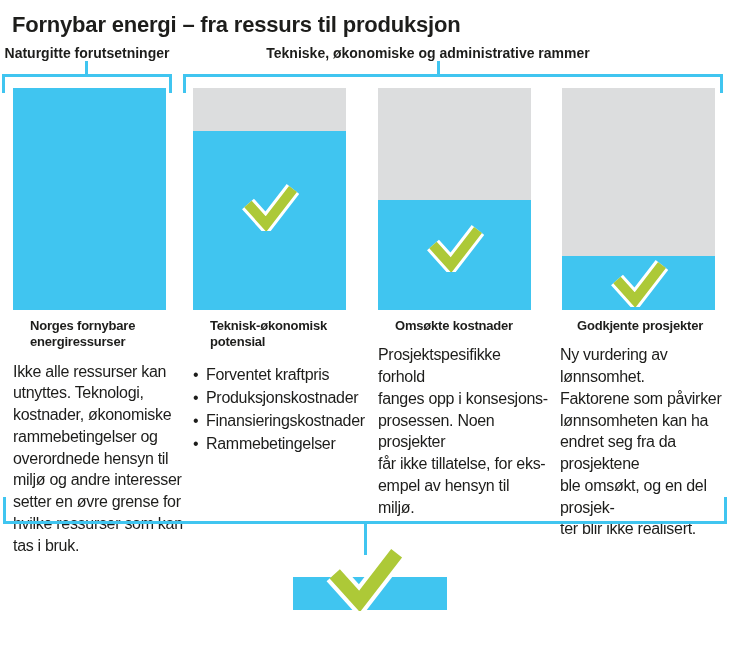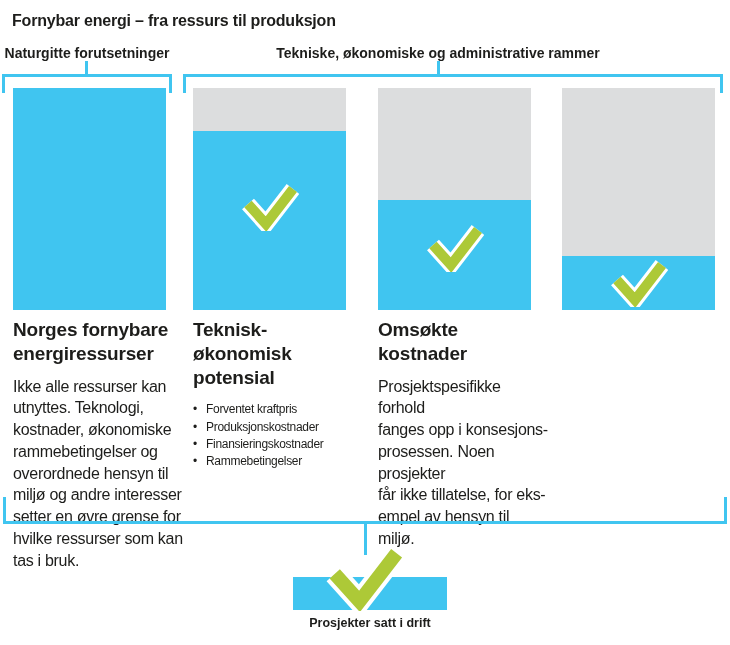--- a/index.html
+++ b/index.html
@@ -1,23 +1,23 @@
 <!DOCTYPE html>
 <html><head>
 <meta charset="utf-8">
 <style>
   * { margin:0; padding:0; box-sizing:border-box; }
   body { background:#ffffff; font-family:"Liberation Sans", sans-serif; color:#1d1d1b; }
   .canvas { position:relative; width:730px; height:645px; background:#fff; overflow:hidden; }
 
-  .title { position:absolute; left:12px; top:12px; font-size:16px; font-weight:bold; letter-spacing:-0.2px; }
+  .title { position:absolute; left:12px; top:12px; font-size:22px; font-weight:bold; letter-spacing:-0.2px; }
 
   .bracket-label { position:absolute; top:45px; font-size:14px; font-weight:bold; white-space:nowrap; transform:translateX(-50%); }
   .bracket-label.left  { left:87px; }
-  .bracket-label.right { left:438px; }
+  .bracket-label.right { left:428px; }
 
   .bline { position:absolute; background:#40c5f0; }
   
   .stem-left  { left:85px;  top:61px; width:3px; height:15px; }
   .stem-right { left:437px; top:61px; width:3px; height:15px; }
   
   .hbar-left  { left:2px;   top:74px; width:170px; height:3px; }
   .hbar-right { left:183px; top:74px; width:540px; height:3px; }
   .tick { width:3px; height:19px; top:74px; }
   .t1 { left:2px; } .t2 { left:169px; } .t3 { left:183px; } .t4 { left:720px; }
@@ -27,24 +27,24 @@
   .col-bar .gray { background:#dcddde; width:100%; }
   .col-bar .blue { background:#40c5f0; width:100%; flex:1; position:relative; }
   .bar-0 { left:13px; } .bar-1 { left:193px; } .bar-2 { left:378px; } .bar-3 { left:562px; }
   .check { position:absolute; left:50%; top:50%; transform:translate(-50%,-50%); }
   .bar-1 .check { transform:translate(-50%, calc(-50% - 14px)); }
   .bar-2 .check { transform:translate(-50%, calc(-50% - 7px)); }
 
   
   .col-text { position:absolute; top:318px; width:170px; }
   .text-0 { left:13px; } .text-1 { left:193px; } .text-2 { left:378px; } .text-3 { left:560px; width:168px; }
-  .col-heading { font-size:19px; font-weight:bold; line-height:1.25; white-space:pre-line; margin-bottom:10px; letter-spacing:-0.2px; }
+  .col-heading { font-size:13px; font-weight:bold; line-height:1.25; white-space:pre-line; margin-bottom:10px; letter-spacing:-0.2px;margin-left:17px; }
   .col-body { font-size:16px; line-height:1.36; white-space:pre-line; letter-spacing:-0.3px; }
   .col-bullets { list-style:none; margin-top:12px; }
-  .col-bullets li { font-size:12px; line-height:1.45; letter-spacing:-0.3px; padding-left:13px; position:relative; }
+  .col-bullets li { font-size:16px; line-height:1.45; letter-spacing:-0.3px; padding-left:13px; position:relative; }
   .col-bullets li::before { content:"•"; position:absolute; left:0; top:0; }
 
   
   .fun-left  { left:3px;   top:497px; width:3px; height:27px; }
   .fun-right { left:724px; top:497px; width:3px; height:27px; }
   .fun-hbar  { left:3px;   top:521px; width:724px; height:3px; }
   .fun-stem  { left:364px; top:521px; width:3px; height:34px; }
 
   .footer-bar { position:absolute; left:293px; top:577px; width:154px; height:33px; background:#40c5f0; }
   .footer-check { position:absolute; left:323px; top:545px; }
@@ -128,27 +128,33 @@
   </div>
   <div class="col-text text-2">
     <div class="col-heading">Omsøkte kostnader</div>
     <div class="col-body">Prosjektspesifikke forhold
 fanges opp i konsesjons-
 prosessen. Noen prosjekter
 får ikke tillatelse, for eks-
 empel av hensyn til miljø.</div>
   </div>
   <div class="col-text text-3">
+    <div class="col-heading">Godkjente prosjekter</div>
+    <div class="col-body">Ny vurdering av lønnsomhet.
+Faktorene som påvirker
+lønnsomheten kan ha
+endret seg fra da prosjektene
+ble omsøkt, og en del prosjek-
+ter blir ikke realisert.</div>
   </div>
 
   <div class="bline fun-left"></div>
   <div class="bline fun-right"></div>
   <div class="bline fun-hbar"></div>
   <div class="bline fun-stem"></div>
 
   <div class="footer-bar"></div>
   <svg class="footer-check" width="84" height="66" viewBox="0 0 58 48">
     <path d="M7 21 L25 41 L52 6" fill="none" stroke="#ffffff" stroke-width="16" stroke-linejoin="miter" stroke-miterlimit="10"></path>
     <path d="M7 21 L25 41 L52 6" fill="none" stroke="#adc937" stroke-width="10" stroke-linejoin="miter" stroke-miterlimit="10"></path>
   </svg>
-  <div class="footer-label">Prosjekter satt i drift</div>
 
 </div>
 
 </body></html>

